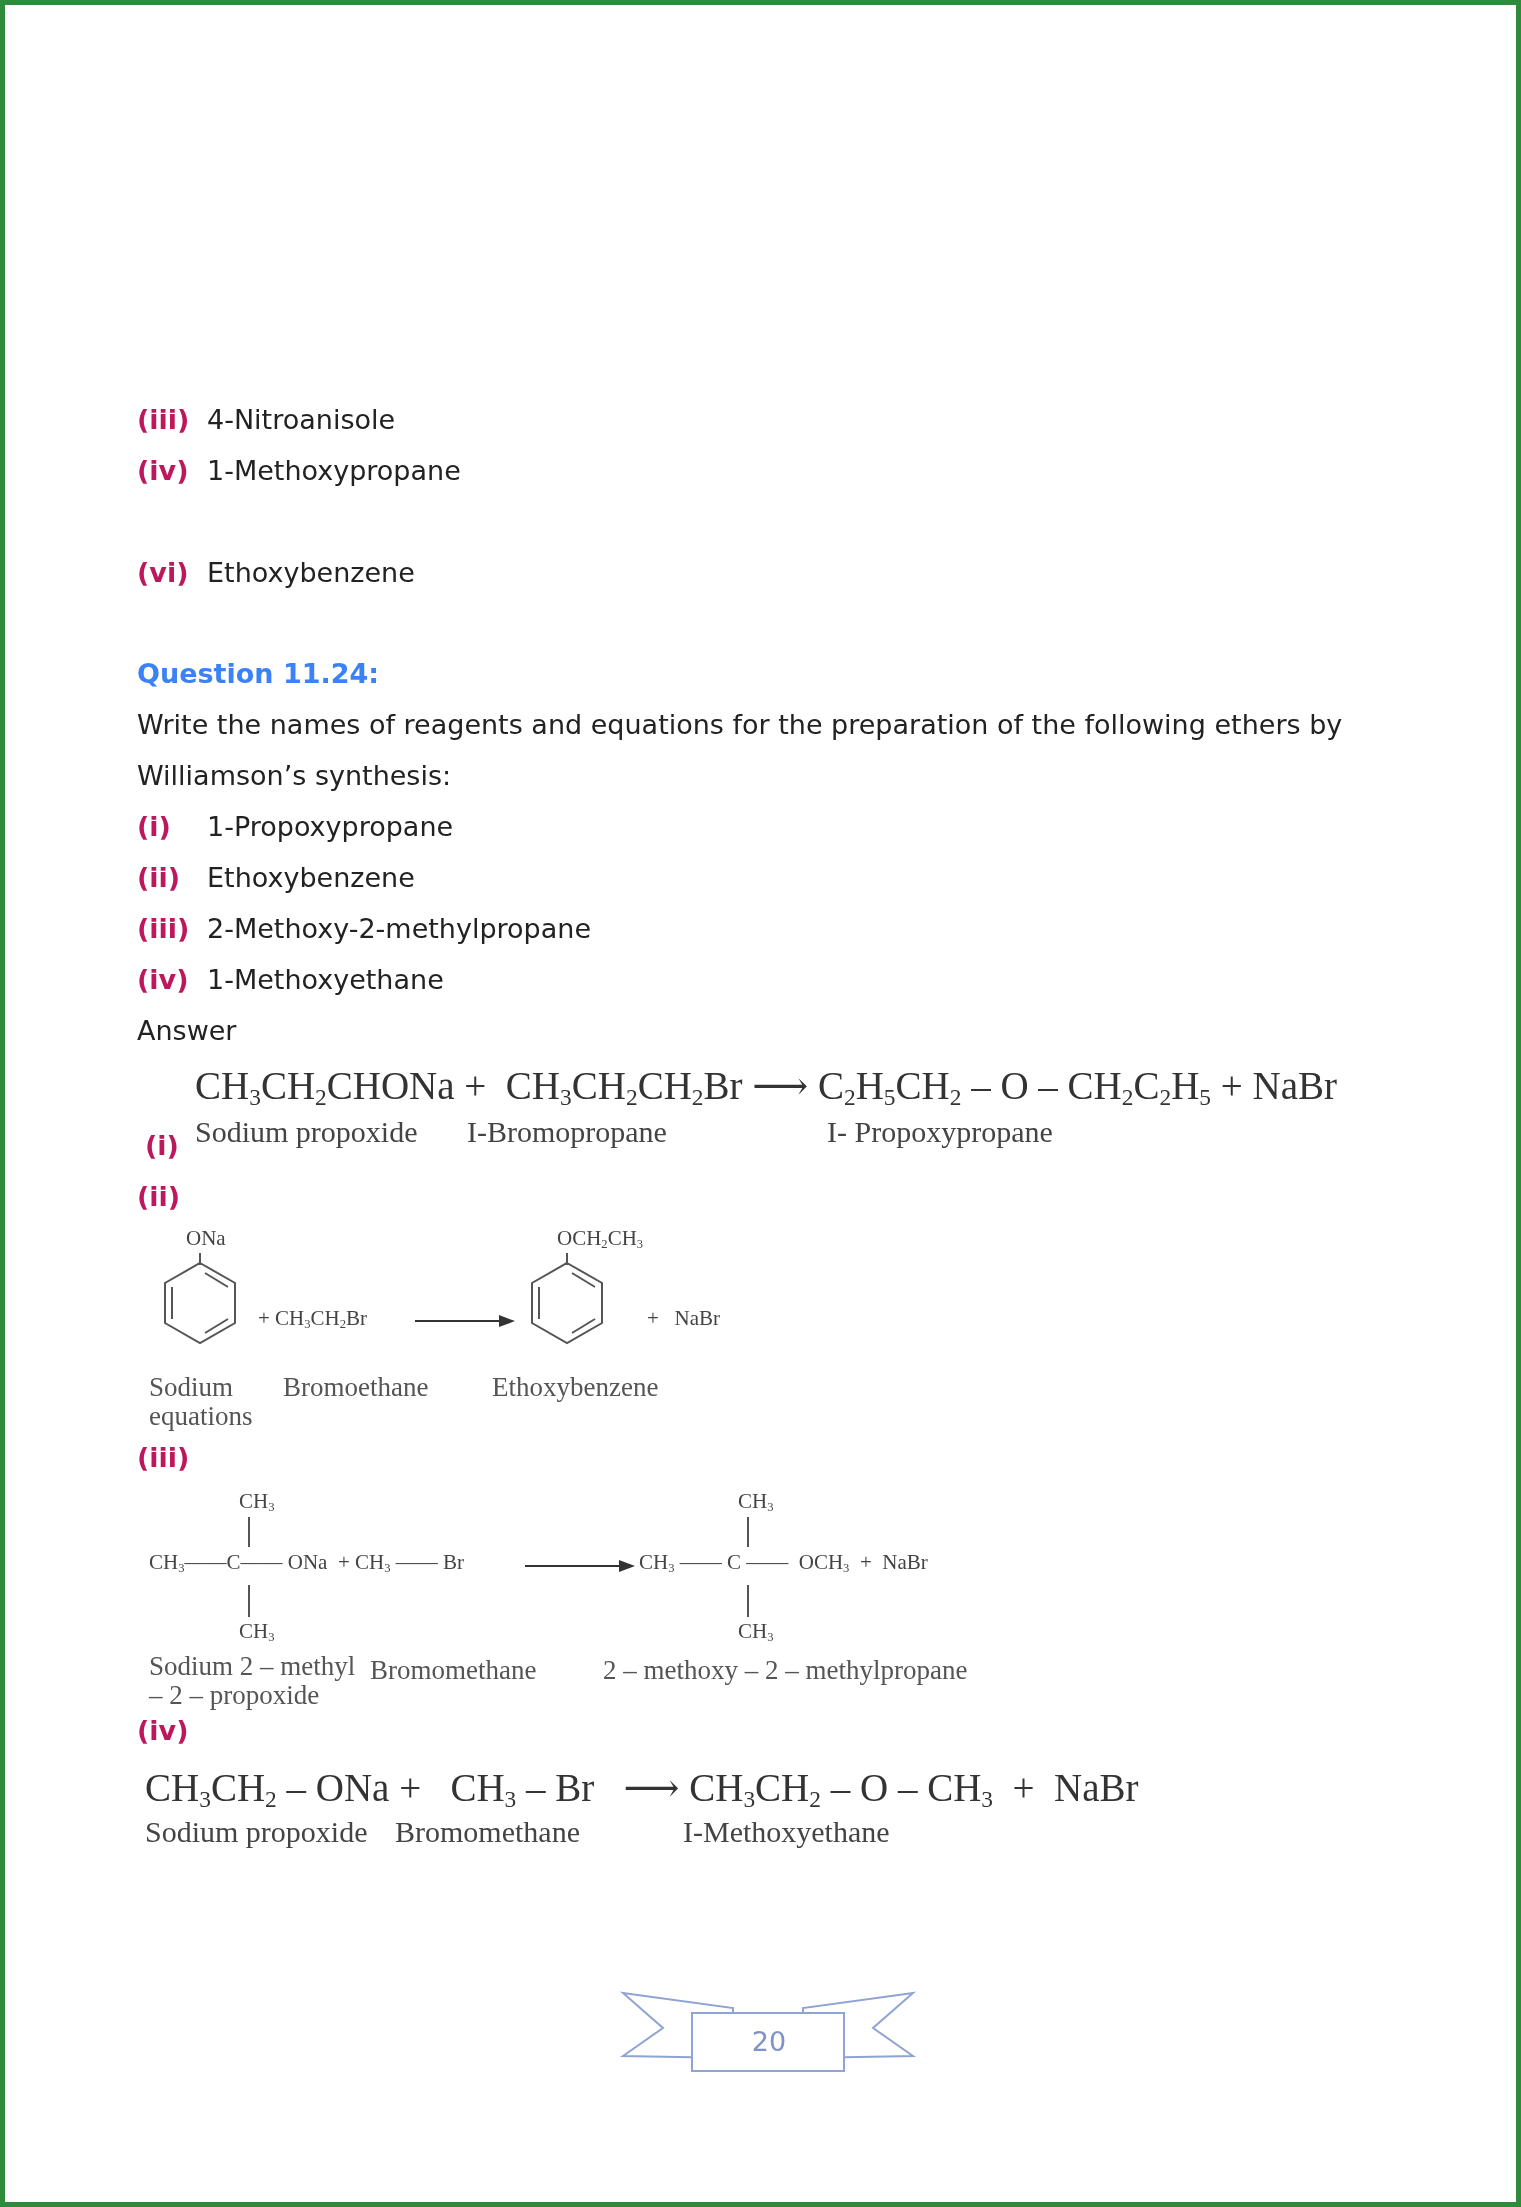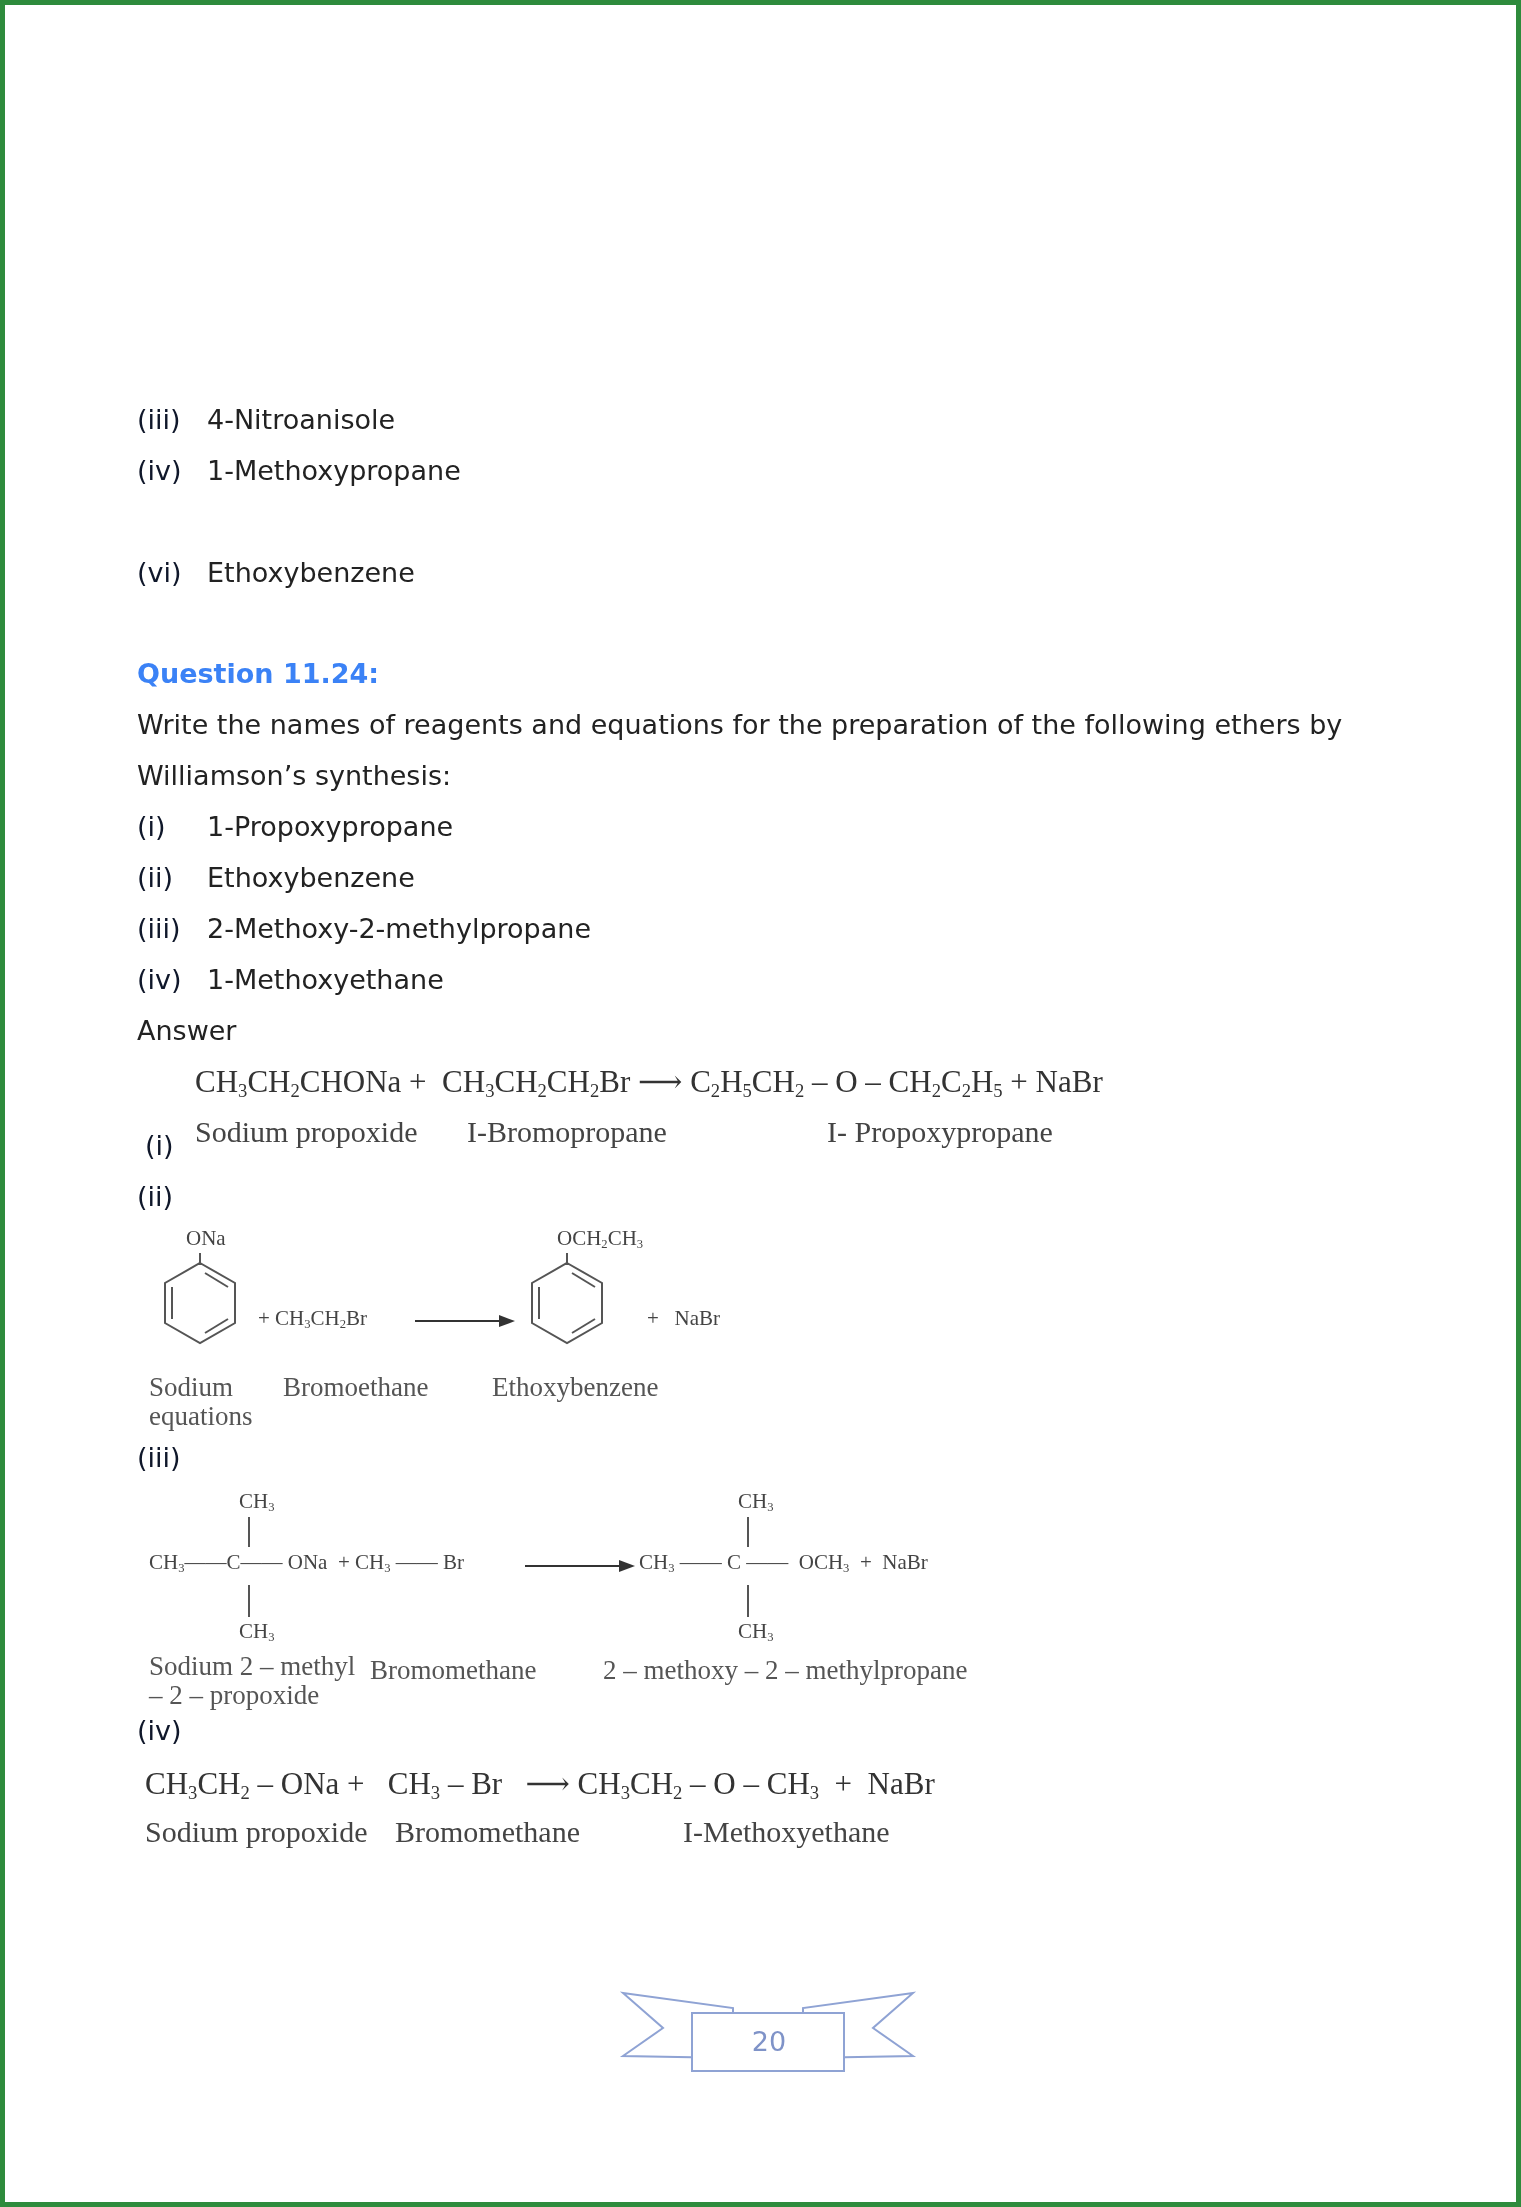--- a/index.html
+++ b/index.html
@@ -10,29 +10,29 @@
   }
   .page {
     position: absolute; left: 5px; top: 5px; width: 1511px; height: 2197px;
     background: #ffffff;
   }
   .abs { position: absolute; }
   .line {
     position: absolute; left: 132px; font-size: 27px; color: #222; white-space: nowrap;
     line-height: 34px;
   }
-  .lbl { font-weight: normal; color: #0f172a; display: inline-block; }
+  .lbl { font-weight: bold; color: #be185d; display: inline-block; }
   .w68 { width: 70px; }
   .qhead { color: #3b82f6; font-weight: bold; }
   .chem {
     position: absolute; font-family: "Liberation Serif", "DejaVu Serif", serif;
     color: #333; white-space: nowrap;
   }
   .chem sub { font-size: 0.6em; vertical-align: -0.25em; }
-  .eqA { font-size: 31px; }
+  .eqA { font-size: 39px; }
   .nameA { font-size: 30px; color: #444; }
   .eqS { font-size: 21px; color: #444; }
   .nameS { font-size: 27px; color: #555; }
   .ribbon-num {
     position: absolute; left: 690px; top: 2002px; width: 140px; height: 68px;
     font-family: "DejaVu Sans", sans-serif; font-size: 27px; color: #7f93c8;
     text-align: center; line-height: 58px;
   }
 </style>
 </head>

